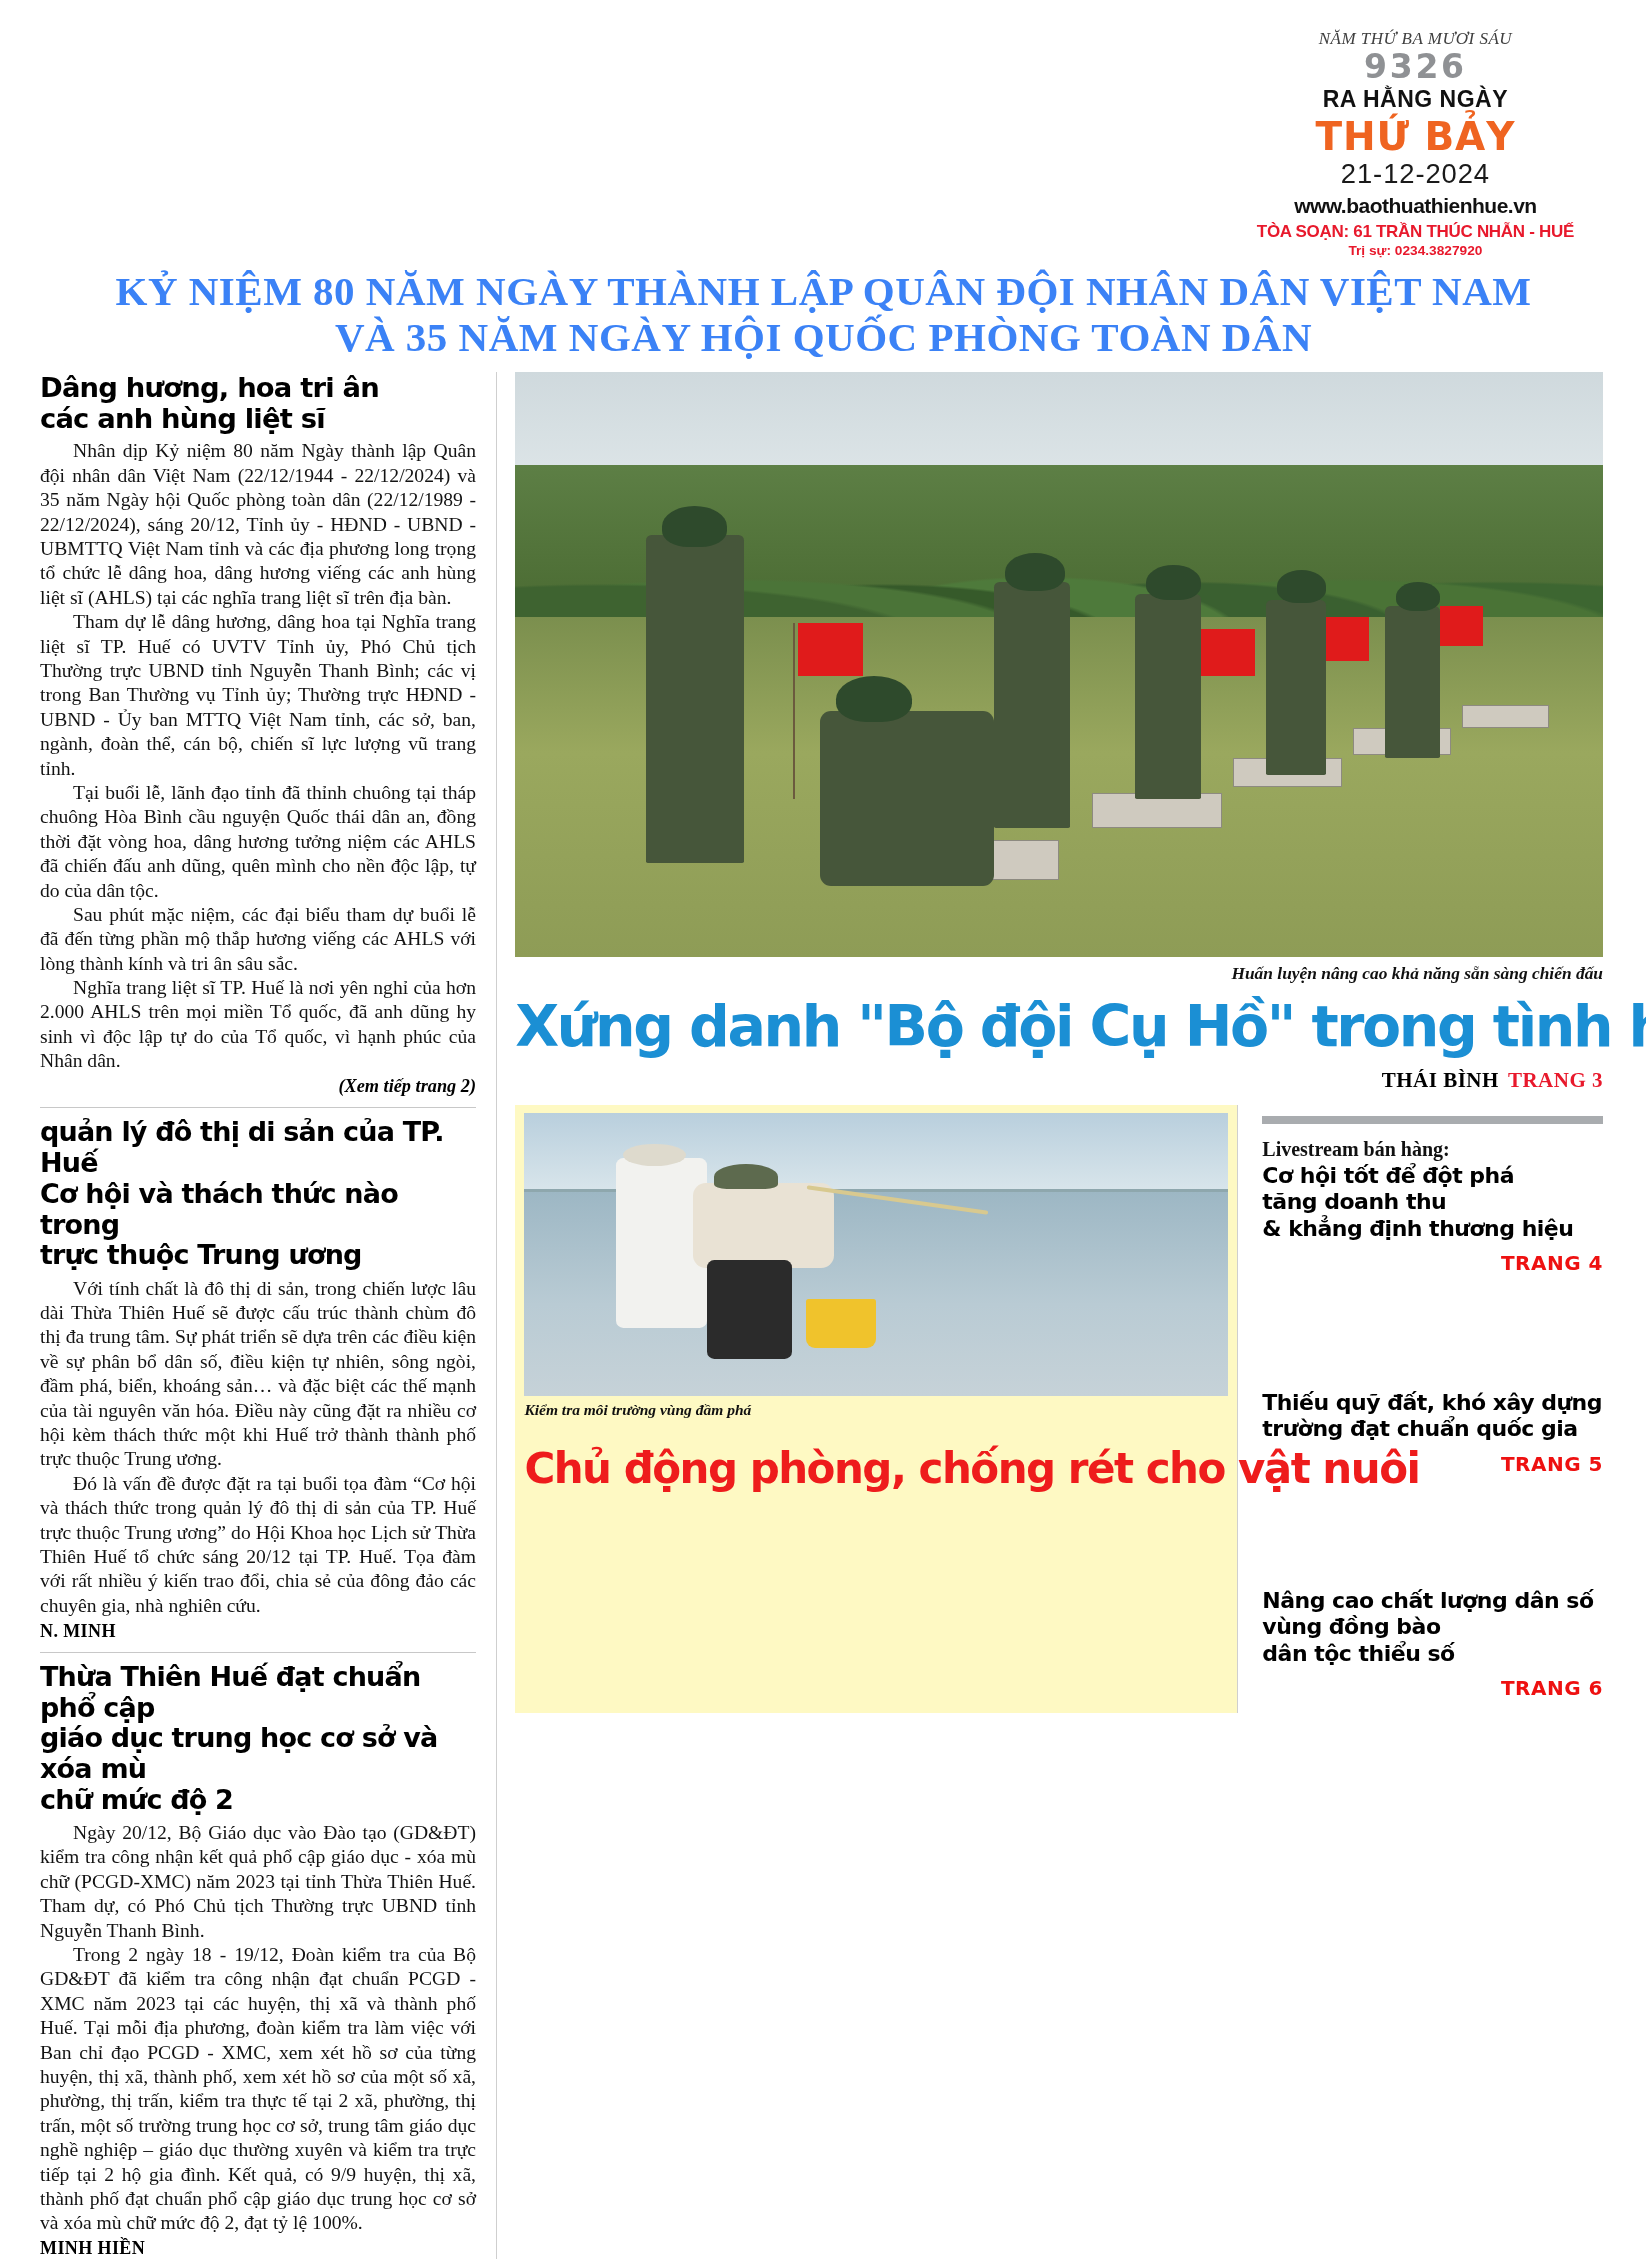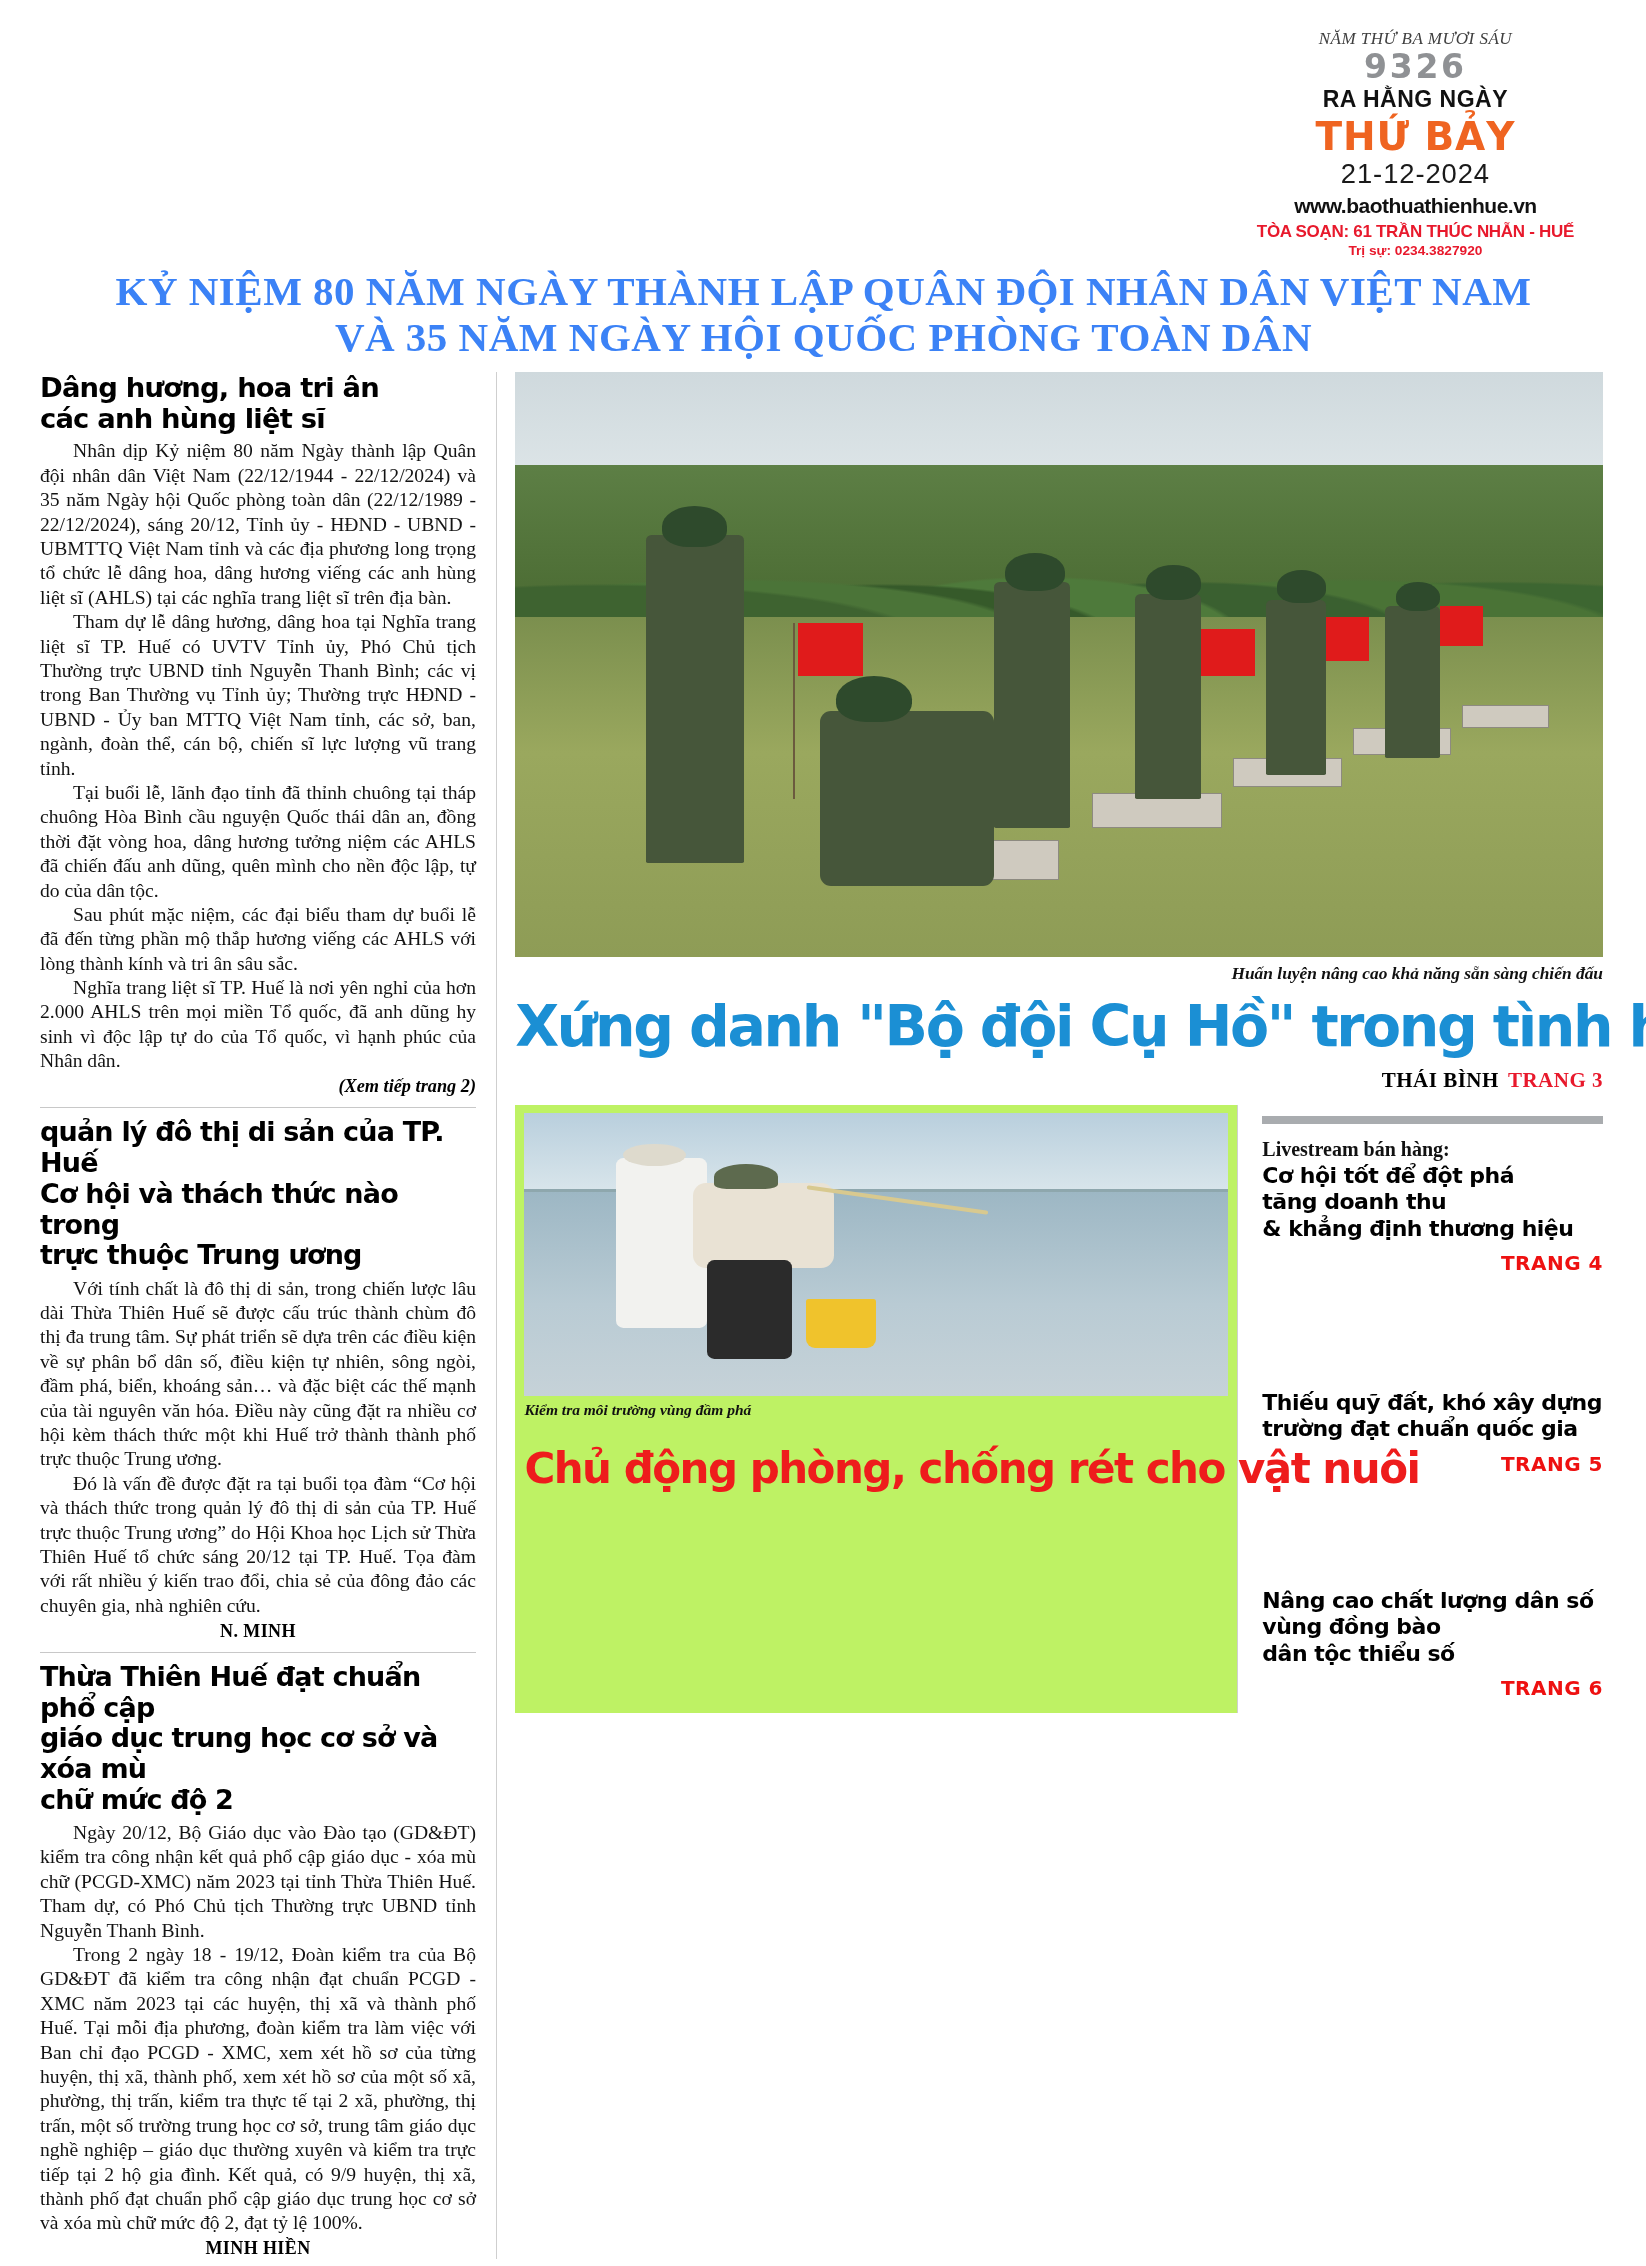--- a/index.html
+++ b/index.html
@@ -97,21 +97,21 @@
     letter-spacing: -0.8px; margin-bottom: 5.5px;
   }
   .art-head.sm { font-size: 27px; }
   .body-p {
     font-family: "Liberation Serif", serif;
     font-size: 19.6px; line-height: 1.245; color: #131313;
     text-align: justify; text-indent: 33px;
   }
   .byline {
     font-family: "Liberation Serif", serif; font-weight: bold;
-    font-size: 18px; text-align: center; letter-spacing: 0.4px;
+    font-size: 18px; text-align: left; letter-spacing: 0.4px;
     margin-top: 2.7px;
   }
   .cont-note {
     font-family: "Liberation Serif", serif; font-weight: bold;
     font-style: italic; font-size: 18.3px; text-align: right; margin-top: 2.7px;
   }
   .rule { height: 0.9px; background: #c8c8c8; margin: 10px 0 9.1px 0; }
 
   
   .photo-main {
@@ -130,21 +130,21 @@
   }
   .blue-credit {
     text-align: right; margin-top: 11px;
     font-family: Liberation Serif, serif; font-weight: bold; font-size: 21px;
     letter-spacing: 0.5px;
   }
   .blue-credit .pg { color: #e8192c; margin-left: 9.1px; }
 
   
   .lower { display: flex; margin-top: 12.8px; gap: 0; }
-  .lower-left { width: 722px; background: #bef264; padding: 7.3px 9.1px 9.1px 9.1px; }
+  .lower-left { width: 722px; background: #fef9c3; padding: 7.3px 9.1px 9.1px 9.1px; }
   .lower-right { width: 384px; padding-left: 24px; border-left: 0.9px solid #cfcfcf; }
   .photo-sub { width: 100%; height: 283px; overflow: hidden; background: #a8c4d4; position: relative; }
   .cap-sub {
     font-family: "Liberation Serif", serif; font-style: italic; font-weight: bold;
     font-size: 15.5px; color: #111; margin-top: 5.5px;
   }
   .red-head {
     font-family: "DejaVu Sans", sans-serif; font-weight: bold;
     font-size: 42px; line-height: 1.05; color: #ee1c1c;
     letter-spacing: -1.5px; text-align: center; white-space: nowrap;

